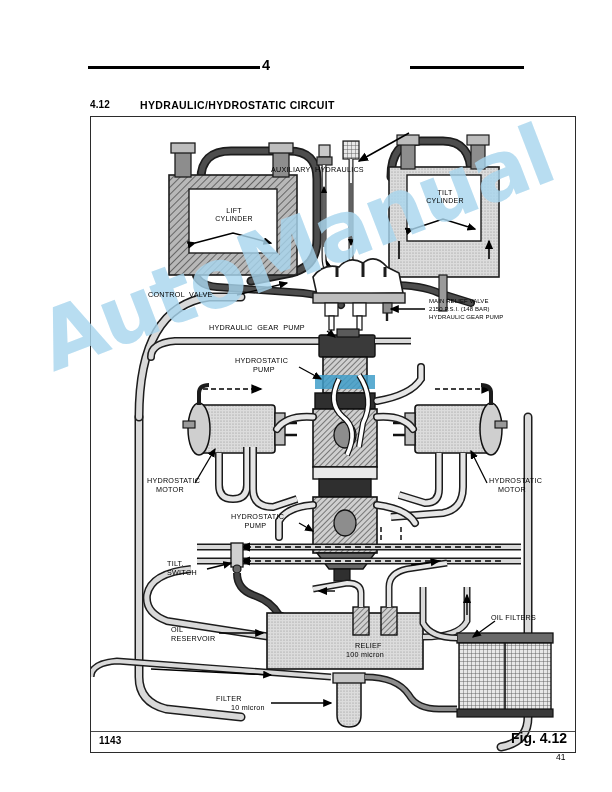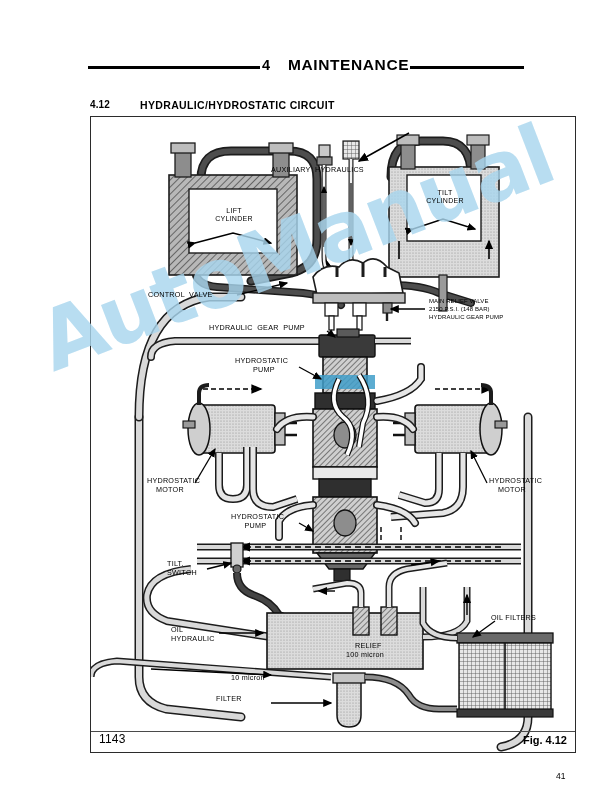--- a/index.html
+++ b/index.html
@@ -13,25 +13,25 @@
   #hdr-chapter{position:absolute;left:262px;top:5px;font-size:14.5px;font-weight:bold;letter-spacing:.2px;}
   #hdr-title{position:absolute;left:288px;top:4px;font-size:15.5px;font-weight:bold;letter-spacing:.6px;}
 
   
   #section-num{position:absolute;left:90px;top:99px;font-size:10px;font-weight:bold;letter-spacing:.1px;}
   #section-title{position:absolute;left:128px;top:99px;font-size:10.5px;font-weight:bold;letter-spacing:.35px;margin-left:12px;}
 
   
   #figure-box{position:absolute;left:90px;top:116px;width:486px;height:637px;
               border:1.2px solid #2b2b2b;background:#fff;box-sizing:border-box;}
-  #fig-code{position:absolute;left:8px;bottom:6px;font-size:12px;font-weight:normal;letter-spacing:.2px;}
-  #fig-label{position:absolute;right:8px;bottom:6px;font-size:11px;font-weight:bold;}
+  #fig-code{position:absolute;left:8px;bottom:6px;font-size:10px;font-weight:bold;letter-spacing:.2px;}
+  #fig-label{position:absolute;right:8px;bottom:6px;font-size:14px;font-weight:bold;}
   #fig-footer-rule{position:absolute;left:0;bottom:20px;width:100%;height:1px;background:#4a4a4a;}
 
-  #page-number{position:absolute;left:556px;top:771px;font-size:8.5px;}
+  #page-number{position:absolute;left:556px;top:752px;font-size:8.5px;}
 
   
   #diagram{position:absolute;left:0;top:0;width:486px;height:637px;}
   #diagram svg{display:block;}
 
   
   #watermark{position:absolute;left:34px;top:300px;width:540px;height:200px;
              pointer-events:none;}
   #watermark span{display:block;font-size:83px;font-weight:bold;
              font-family:"DejaVu Sans",sans-serif;
@@ -44,21 +44,20 @@
        white-space:pre;color:#000;}
   .lbl.sm{font-size:6px;line-height:7px;letter-spacing:.1px;}
   .lbl.inbox{font-size:7px;text-align:center;line-height:8.4px;}
 </style>
 </head>
 <body>
 
 <div id="page-header">
   <div id="hdr-rule-left"></div>
   <div id="hdr-chapter">4</div>
-  <div id="hdr-title">MAINTENANCE</div>
   <div id="hdr-rule-right"></div>
 </div>
 
 <div id="section-num">4.12</div>
 <div id="section-title">HYDRAULIC/HYDROSTATIC CIRCUIT</div>
 
 <div id="figure-box">
 
   <div id="diagram">
   <svg width="486" height="637" viewBox="0 0 486 637" xmlns="http://www.w3.org/2000/svg">
@@ -328,25 +327,25 @@
         PUMP</div>
   <div class="lbl" style="left:140px;top:396px;">HYDROSTATIC
       PUMP</div>
   <div class="lbl" style="left:56px;top:360px;">HYDROSTATIC
     MOTOR</div>
   <div class="lbl" style="left:398px;top:360px;">HYDROSTATIC
     MOTOR</div>
   <div class="lbl" style="left:76px;top:443px;">TILT.
 SWITCH</div>
   <div class="lbl" style="left:80px;top:509px;">OIL
-HYDRAULIC</div>
+RESERVOIR</div>
   <div class="lbl" style="left:264px;top:525px;">RELIEF</div>
   <div class="lbl" style="left:255px;top:534px;">100 micron</div>
   <div class="lbl" style="left:125px;top:578px;">FILTER</div>
-  <div class="lbl" style="left:140px;top:557px;">10 micron</div>
+  <div class="lbl" style="left:140px;top:587px;">10 micron</div>
   <div class="lbl" style="left:400px;top:497px;">OIL FILTERS</div>
 
   <div id="fig-footer-rule"></div>
   <div id="fig-code">1143</div>
   <div id="fig-label">Fig. 4.12</div>
 </div>
 
 <div id="page-number">41</div>
 
 </body></html>

